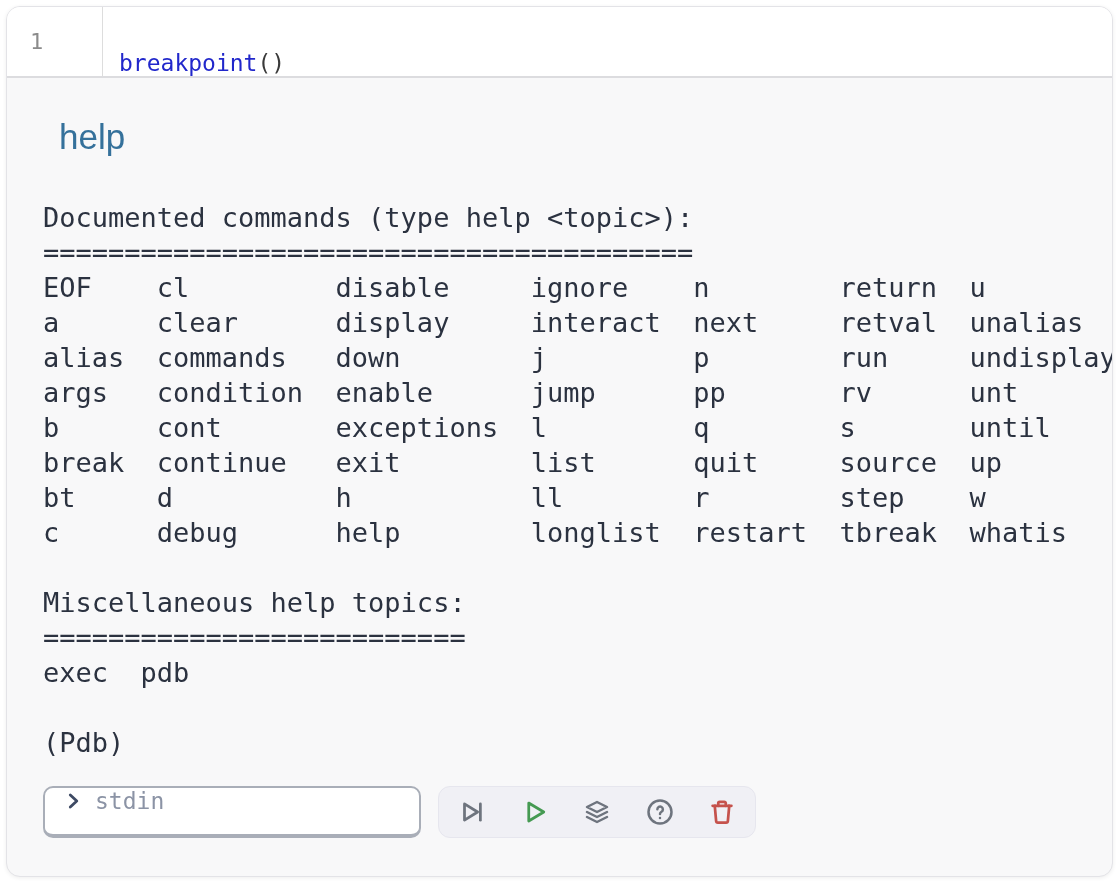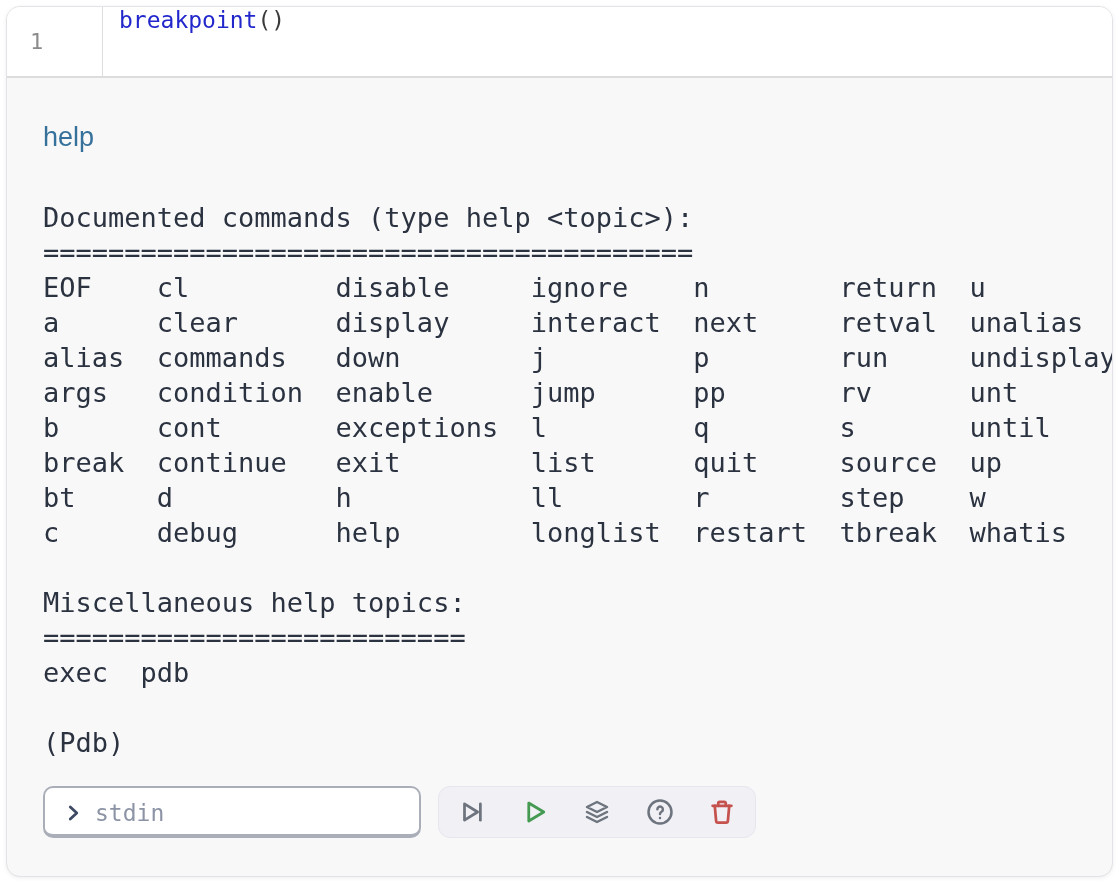--- a/index.html
+++ b/index.html
@@ -30,65 +30,66 @@
     display: flex;
     align-items: center;
     padding-left: 23px;
     border-right: 1px solid #dddddd;
     font-family: "DejaVu Sans Mono", monospace;
     font-size: 22px;
     color: #8b8b8b;
   }
   .code-line {
     display: flex;
-    align-items: flex-start;
+    align-items: flex-end;
     padding-left: 16px;
     font-family: "DejaVu Sans Mono", monospace;
     font-size: 23px;
     white-space: pre;
   }
   .tok-func { color: #2127cb; }
   .tok-paren { color: #3a3a3a; }
 
   
   .output-area {
     padding: 42px 36px 0 36px;
   }
   .echo-command {
     font-family: "Liberation Sans", sans-serif;
-    font-size: 27px;
+    font-size: 35px;
     line-height: 34px;
     color: #35719b;
     margin-bottom: 46px;
+    margin-left: 16px;
   }
   .console-pre {
     font-family: "DejaVu Sans Mono", monospace;
     font-size: 27px;
     line-height: 35px;
     color: #2b3240;
     white-space: pre;
   }
 
   
   .controls-row {
     display: flex;
     align-items: center;
     gap: 17px;
     margin-top: 26px;
   }
   .stdin-box {
     display: flex;
-    align-items: flex-end;
+    align-items: flex-start;
     width: 378px;
     height: 52px;
     background: #ffffff;
     border: 2px solid #a9aeb8;
     border-bottom-width: 4px;
     border-radius: 10px;
-    padding: 0 12px 8px 15px;
+    padding: 0 12px 1px 15px;
   }
   .stdin-box .prompt-chevron { flex: 0 0 auto; display: block; }
   .stdin-input {
     flex: 1;
     border: none;
     outline: none;
     background: transparent;
     margin-left: 9px;
     font-family: "DejaVu Sans Mono", monospace;
     font-size: 23px;

